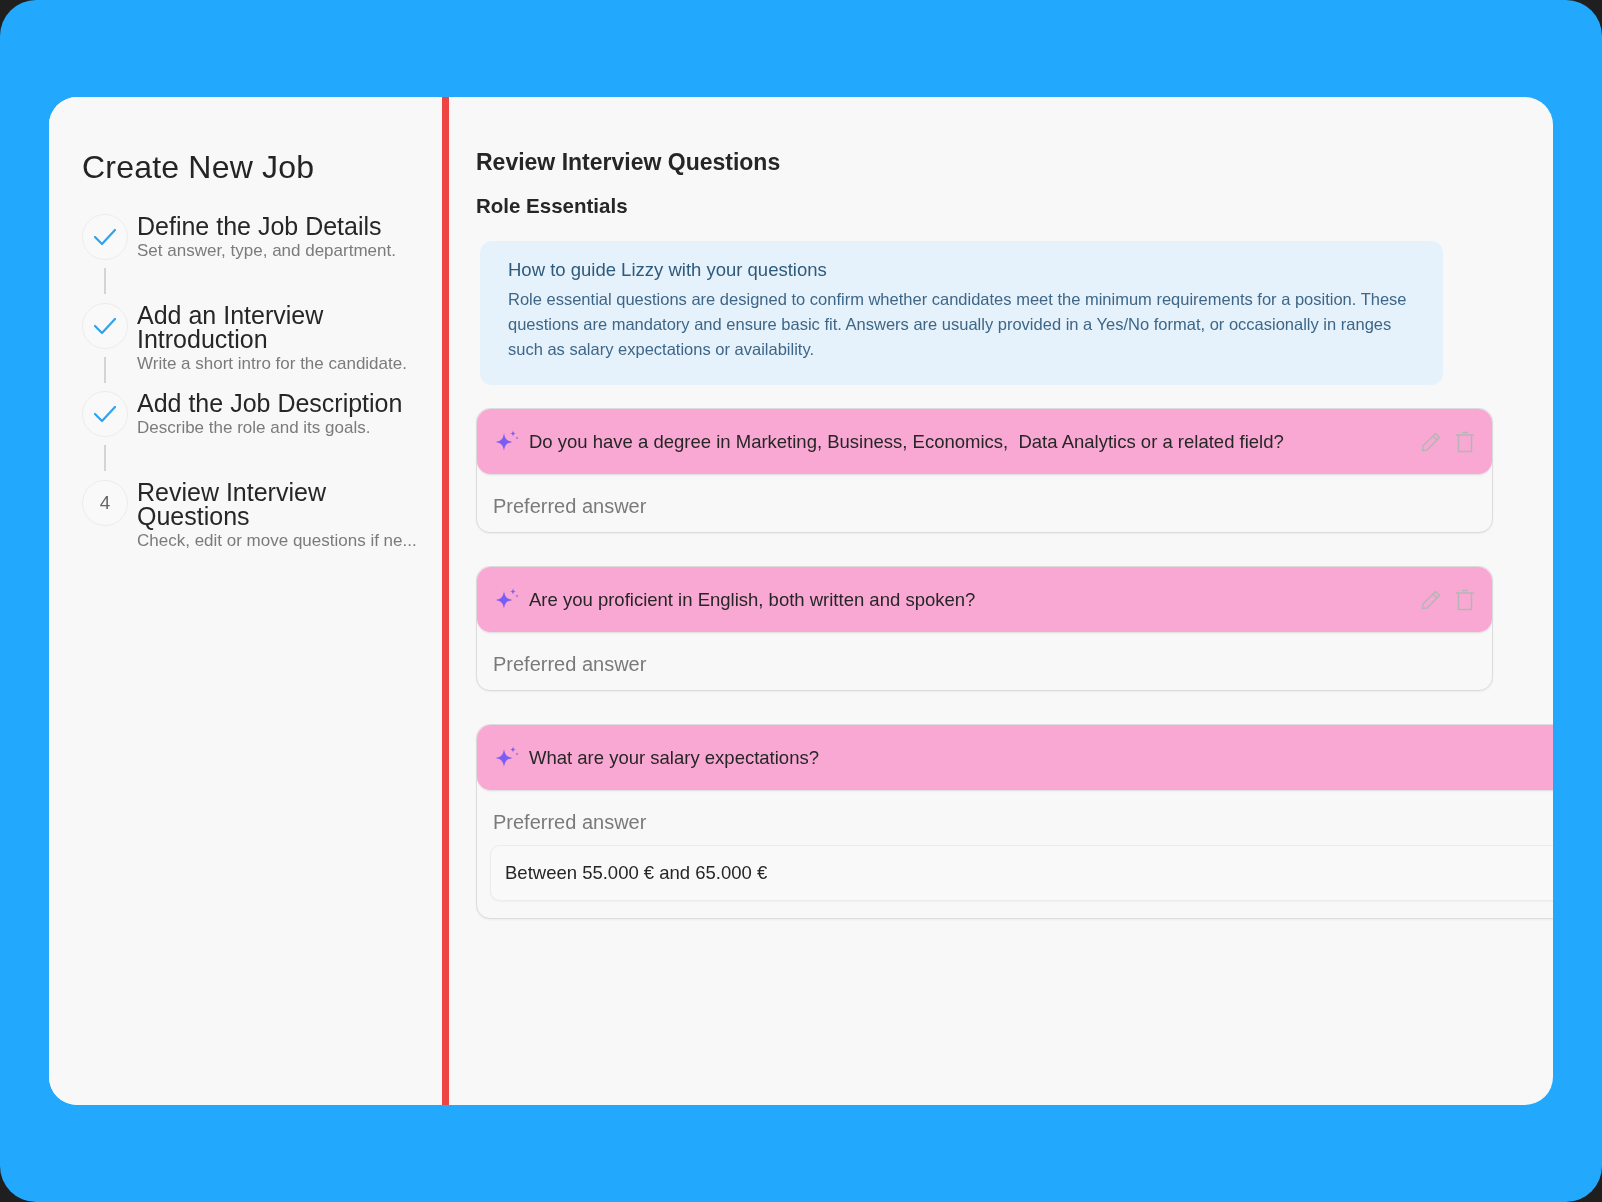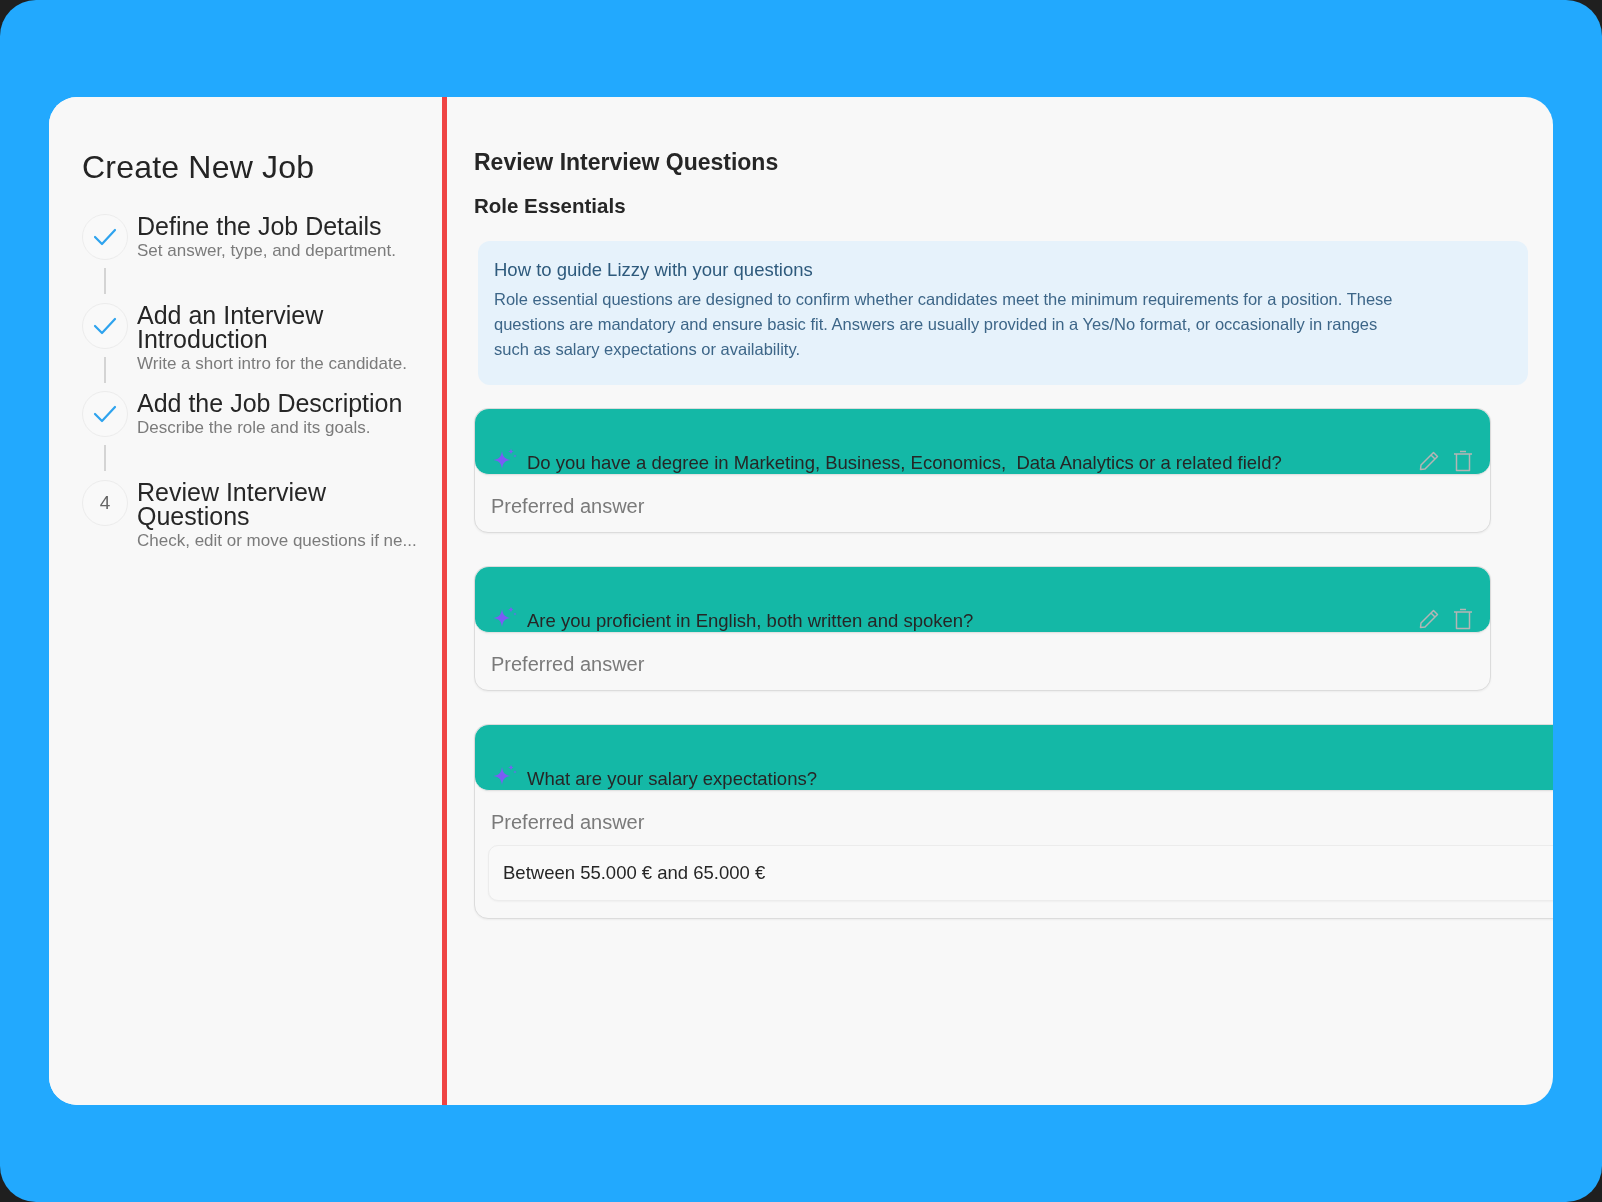--- a/index.html
+++ b/index.html
@@ -7,21 +7,21 @@
   body { font-family: "Liberation Sans", "DejaVu Sans", sans-serif; color: #2a2a2a; }
   .backdrop {
     position: absolute; left: 0; top: 0; width: 1602px; height: 1202px;
     background: #22a9fe; border-radius: 36px;
   }
   .app {
     position: absolute; left: 49px; top: 97px; width: 1504px; height: 1008px;
     background: #f8f8f8; border-radius: 28px; overflow: hidden; display: flex;
   }
   .sidebar {
-    width: 432px; height: 100%; border-right: 5px solid #ef4444; background: #f8f8f8;
+    width: 432px; height: 100%; border-right: 7px solid #ef4444; background: #f8f8f8;
     padding: 52px 0 0 33px; position: relative;
   }
   .sidebar-title { font-size: 32px; font-weight: 500; color: #242424; letter-spacing: 0.2px; }
   .steps { margin-top: 27px; position: relative; }
   .step { display: flex; align-items: flex-start; height: 88.5px; position: relative; }
   .step-circle {
     width: 46px; height: 46px; border-radius: 50%; border: 1.5px solid #ececec; background: #f9f9f9;
     display: flex; align-items: center; justify-content: center; flex-shrink: 0; margin-top: 1px;
     color: #666; font-size: 19px;
   }
@@ -31,33 +31,33 @@
   }
   .step-text { margin-left: 9px; padding-top: 1px; width: 305px; }
   .step-title { font-size: 25px; color: #262626; line-height: 24px; }
   .step-sub {
     font-size: 17px; color: #7b7b7b; line-height: 26px; white-space: nowrap; overflow: hidden; text-overflow: ellipsis;
   }
   .main { flex: 1; padding: 50px 0 0 27px; position: relative; }
   .page-title { font-size: 23px; color: #262626; line-height: 30px; }
   .section-title { font-size: 20.5px; color: #262626; margin-top: 16px; line-height: 26px; }
   .info-box {
-    margin-top: 22px; margin-left: 4px; width: 1050px; height: 144px; background: #e6f2fb; border-radius: 12px;
-    padding: 17px 16px 0 16px;
+    margin-top: 22px; margin-left: 4px; width: 963px; height: 144px; background: #e6f2fb; border-radius: 12px;
+    padding: 17px 16px 0 28px;
   }
   .info-title { font-size: 18.5px; color: #2e5a7c; line-height: 24px; }
   .info-body { font-size: 16.5px; color: #3d6688; line-height: 25px; margin-top: 5px; width: 900px; }
   .qcard {
     width: 1017px; border: 1.5px solid #dcdcdc; border-radius: 14px; background: #f8f8f8;
     box-shadow: 0 1px 2px rgba(0,0,0,0.05); margin-top: 23px;
   }
   .qcard + .qcard { margin-top: 33px; }
   .qhead {
     height: 66px; border-bottom: 1.5px solid #e2e2e2; border-radius: 14px 14px 14px 14px;
-    display: flex; align-items: flex-end; padding: 0 14px 0 16px; background: #14b8a6;
+    display: flex; align-items: center; padding: 0 14px 0 16px; background: #f9a8d4;
     box-shadow: 0 1px 2px rgba(0,0,0,0.04);
   }
   .sparkle { width: 28px; height: 28px; flex-shrink: 0; }
   .qtext { font-size: 18.5px; color: #262626; margin-left: 8px; flex: 1; white-space: pre; }
   .qactions { display: flex; align-items: center; gap: 8px; }
   .qactions svg { width: 26px; height: 26px; cursor: pointer; }
   .qbody { padding: 22px 13px 17px 13px; }
   .pref-label { font-size: 20px; color: #7a7a7a; padding-left: 3px; line-height: 18px; }
   .answer-box {
     margin-top: 14px; height: 56px; background: #f9f9f9; border: 1px solid #ececec; border-radius: 10px;

